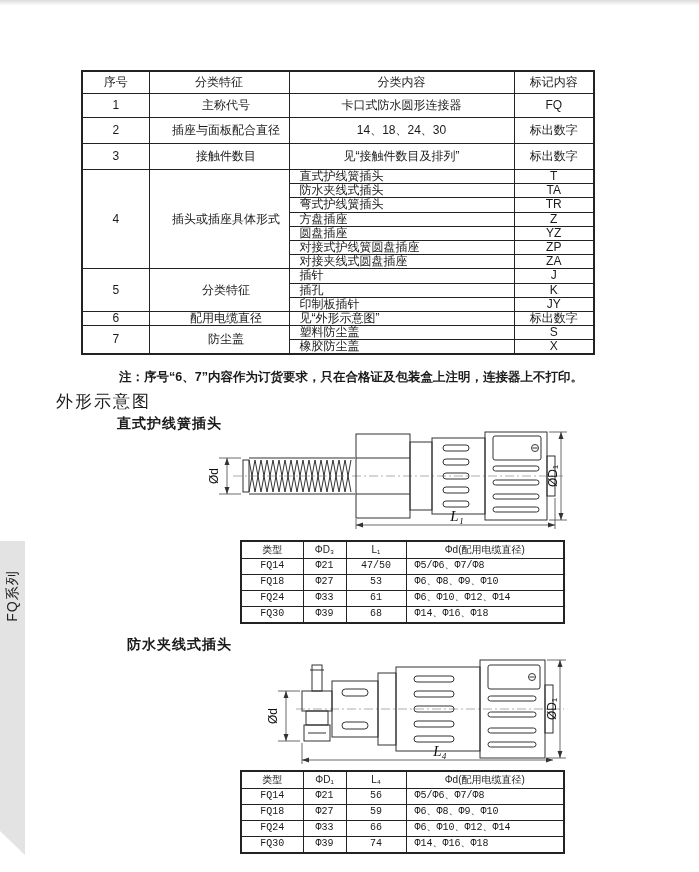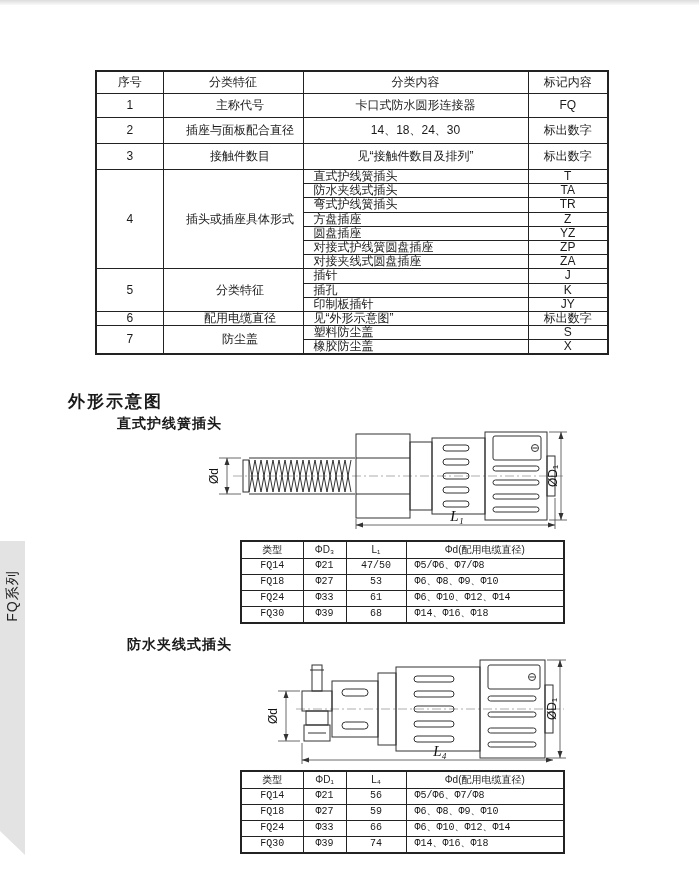--- a/index.html
+++ b/index.html
@@ -7,28 +7,28 @@
         font-family:"Liberation Sans","DejaVu Sans",sans-serif;color:#1a1a1a;}
   .top-edge{position:absolute;top:0;left:0;right:0;height:5px;
         background:linear-gradient(#dcdcdc,#fafafa);}
   
   .side-tab{position:absolute;left:0;top:541px;width:25px;height:314px;background:#e3e3e3;
         clip-path:polygon(0 0,100% 0,100% 100%,0 calc(100% - 24px));}
   .side-tab .vlabel{position:absolute;left:13px;top:55px;transform:translate(-50%,-50%) rotate(-90deg);
         white-space:nowrap;font-size:14px;color:#222;letter-spacing:1px;}
   
   .doc-title{position:absolute;left:68px;top:38px;font-size:20px;font-weight:bold;letter-spacing:2px;}
-  .sec-title{position:absolute;left:68px;top:390px;font-size:17px;font-weight:bold;letter-spacing:2px;}
+  .sec-title{position:absolute;left:56px;top:390px;font-size:17px;font-weight:normal;letter-spacing:2px;}
   .fig-caption{position:absolute;font-size:14px;font-weight:bold;letter-spacing:1px;}
   .cap1{left:117px;top:415px;} .cap2{left:127px;top:636px;}
   .note{position:absolute;left:95px;top:369px;width:512px;text-align:center;
         font-size:12.5px;font-weight:bold;}
   
   table{border-collapse:collapse;table-layout:fixed;}
-  .marking{position:absolute;left:95px;top:70px;width:512px;border:2px solid #222;}
+  .marking{position:absolute;left:81px;top:70px;width:512px;border:2px solid #222;}
   .marking th,.marking td{border:1px solid #222;font-size:12px;font-weight:400;
         padding:0;line-height:1.1;vertical-align:middle;}
   .marking th{height:21px;text-align:center;}
   tr.h25 td{height:23px;} tr.h27 td{height:25px;} tr.sub td{height:13px;}
   td.c{text-align:center;} td.l{text-align:left;padding-left:10px;}
   td.f{text-align:center;padding-left:14px;}
   
   .spec{position:absolute;left:240px;width:323px;border:2px solid #222;}
   .spec th,.spec td{border:1px solid #222;font-size:10px;font-weight:400;
         padding:0;line-height:1.05;text-align:center;vertical-align:middle;}
@@ -147,20 +147,21 @@
         <td class="l">塑料防尘盖</td>
         <td class="c">S</td>
       </tr>
       <tr class="sub">
         <td class="l">橡胶防尘盖</td>
         <td class="c">X</td>
       </tr>
     </tbody>
   </table>
 
+  <div class="note">注：序号“6、7”内容作为订货要求，只在合格证及包装盒上注明，连接器上不打印。</div>
 
   <div class="sec-title">外形示意图</div>
   <div class="fig-caption cap1">直式护线簧插头</div>
 
   <svg class="fig-svg fig1" width="365" height="105" viewBox="0 0 365 105">
     <line class="axis" x1="28" y1="50" x2="358" y2="50"></line>
 
     <rect class="draw" x="38" y="34" width="6" height="32"></rect>
     <line class="draw" x1="44" y1="32" x2="150" y2="32"></line>
     <line class="draw" x1="44" y1="68" x2="150" y2="68"></line>

